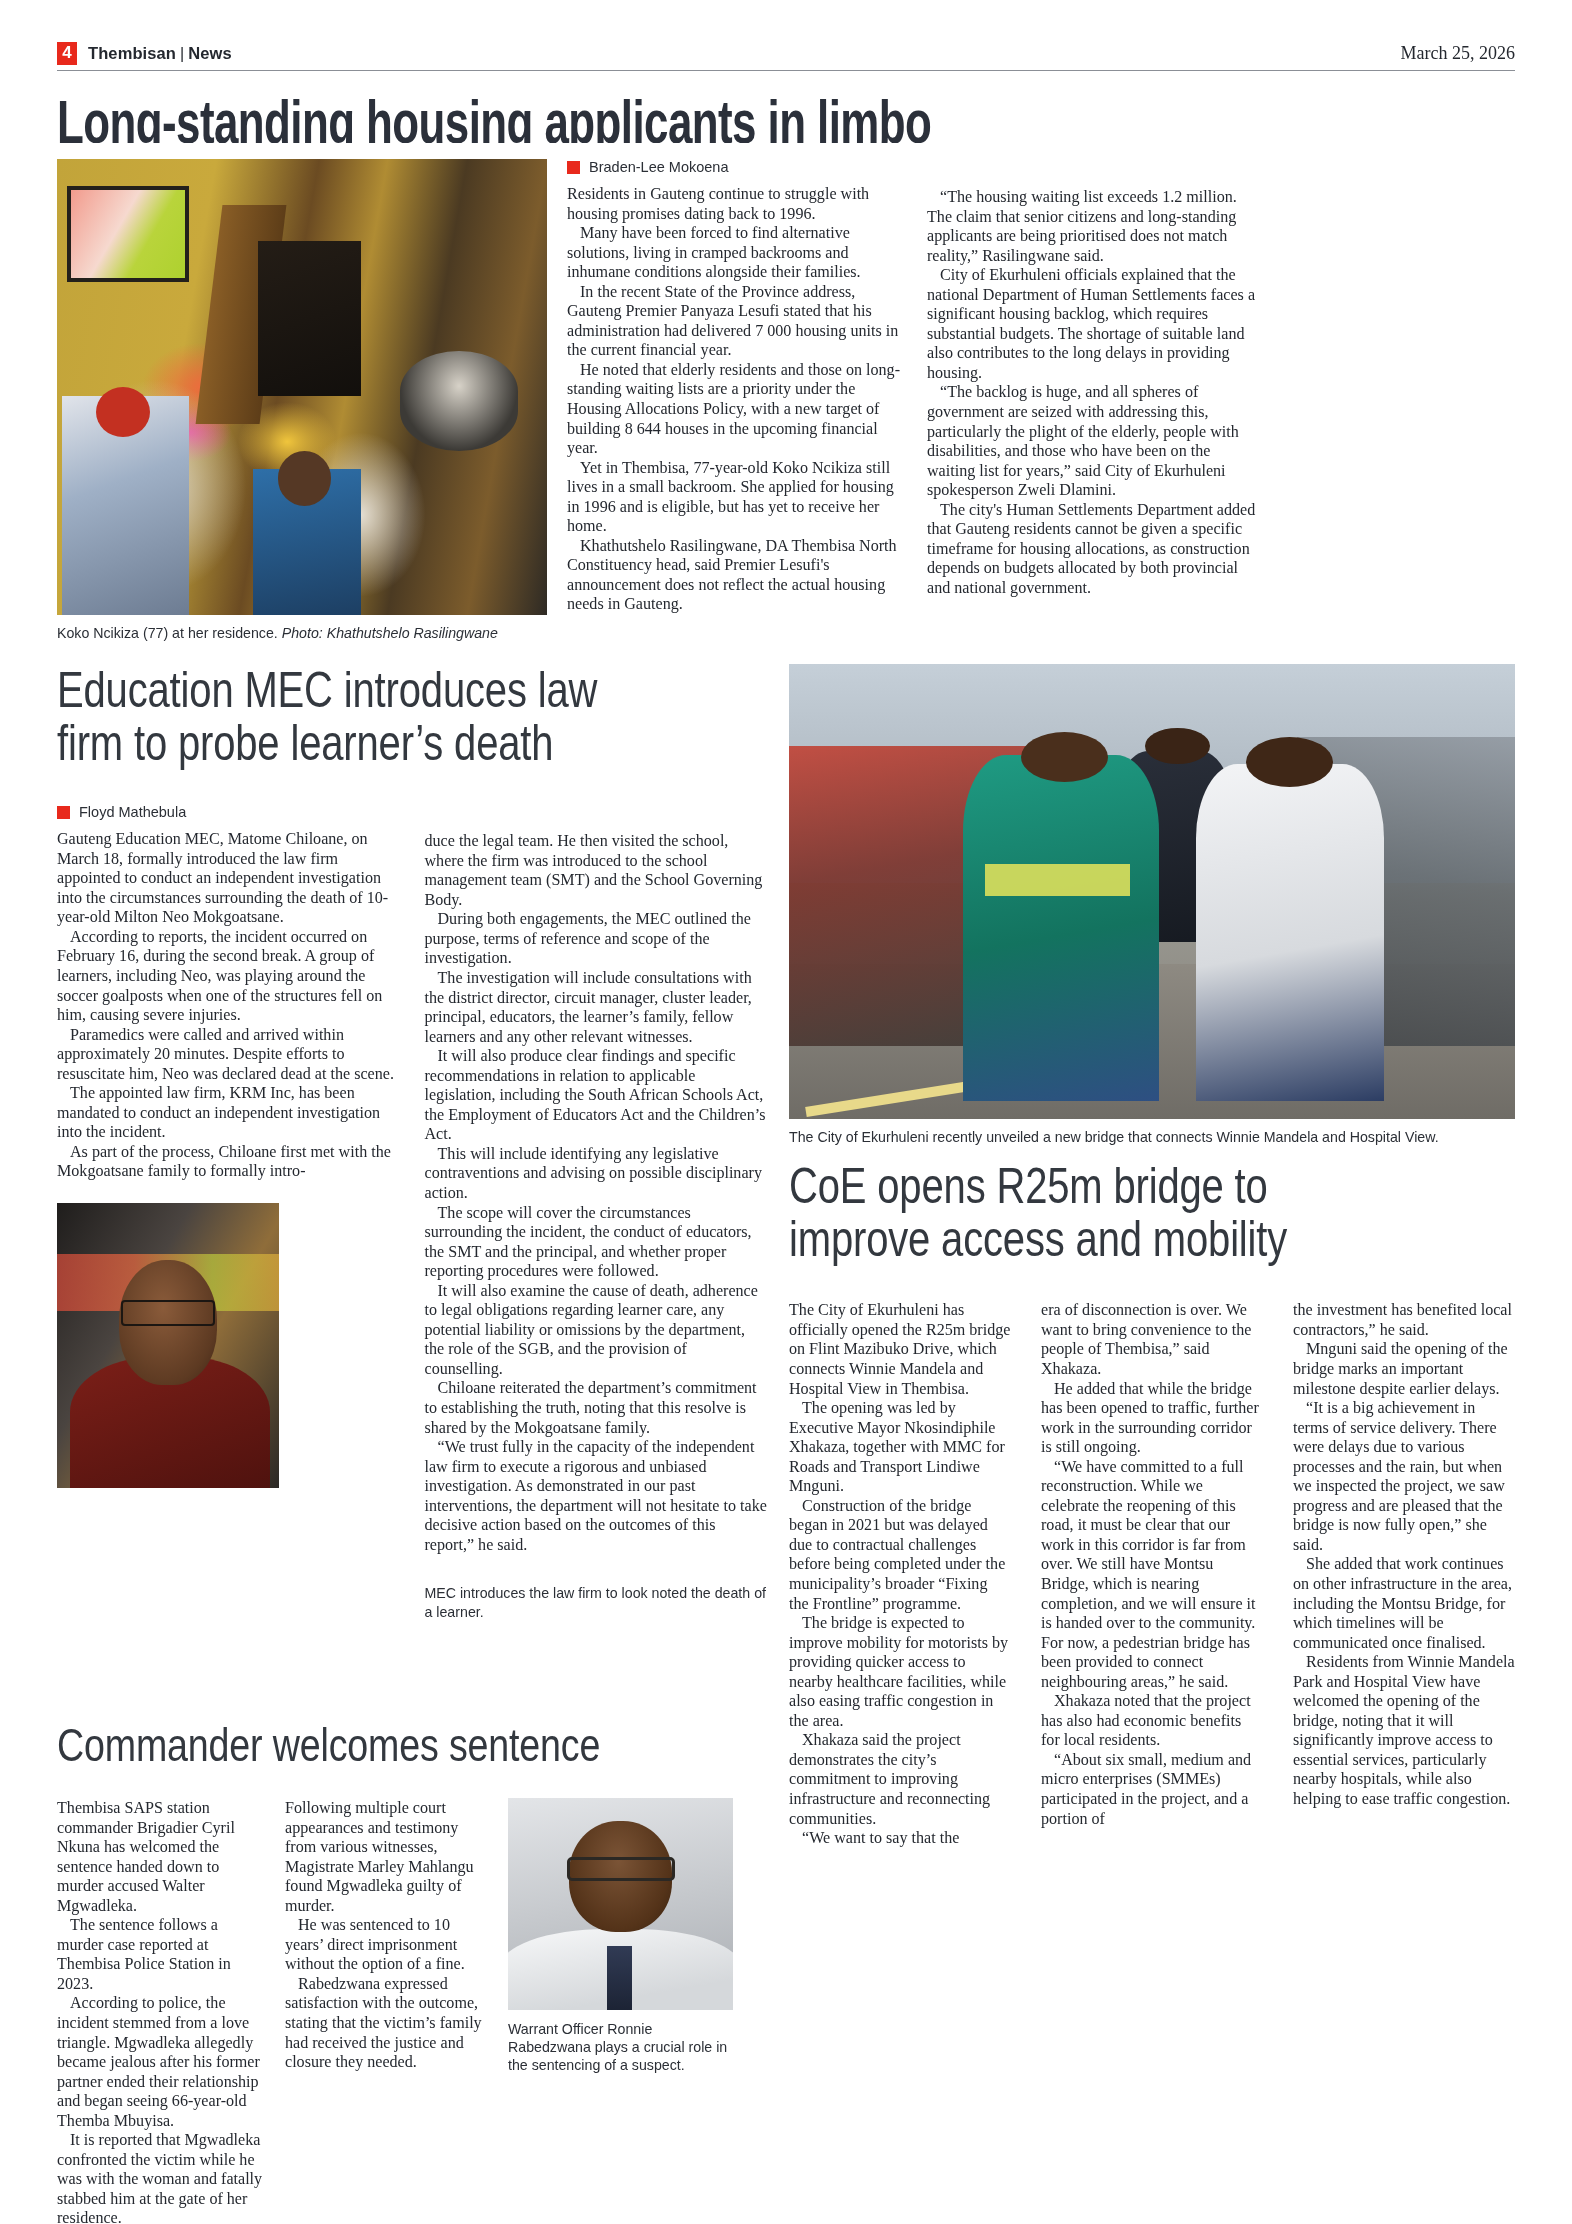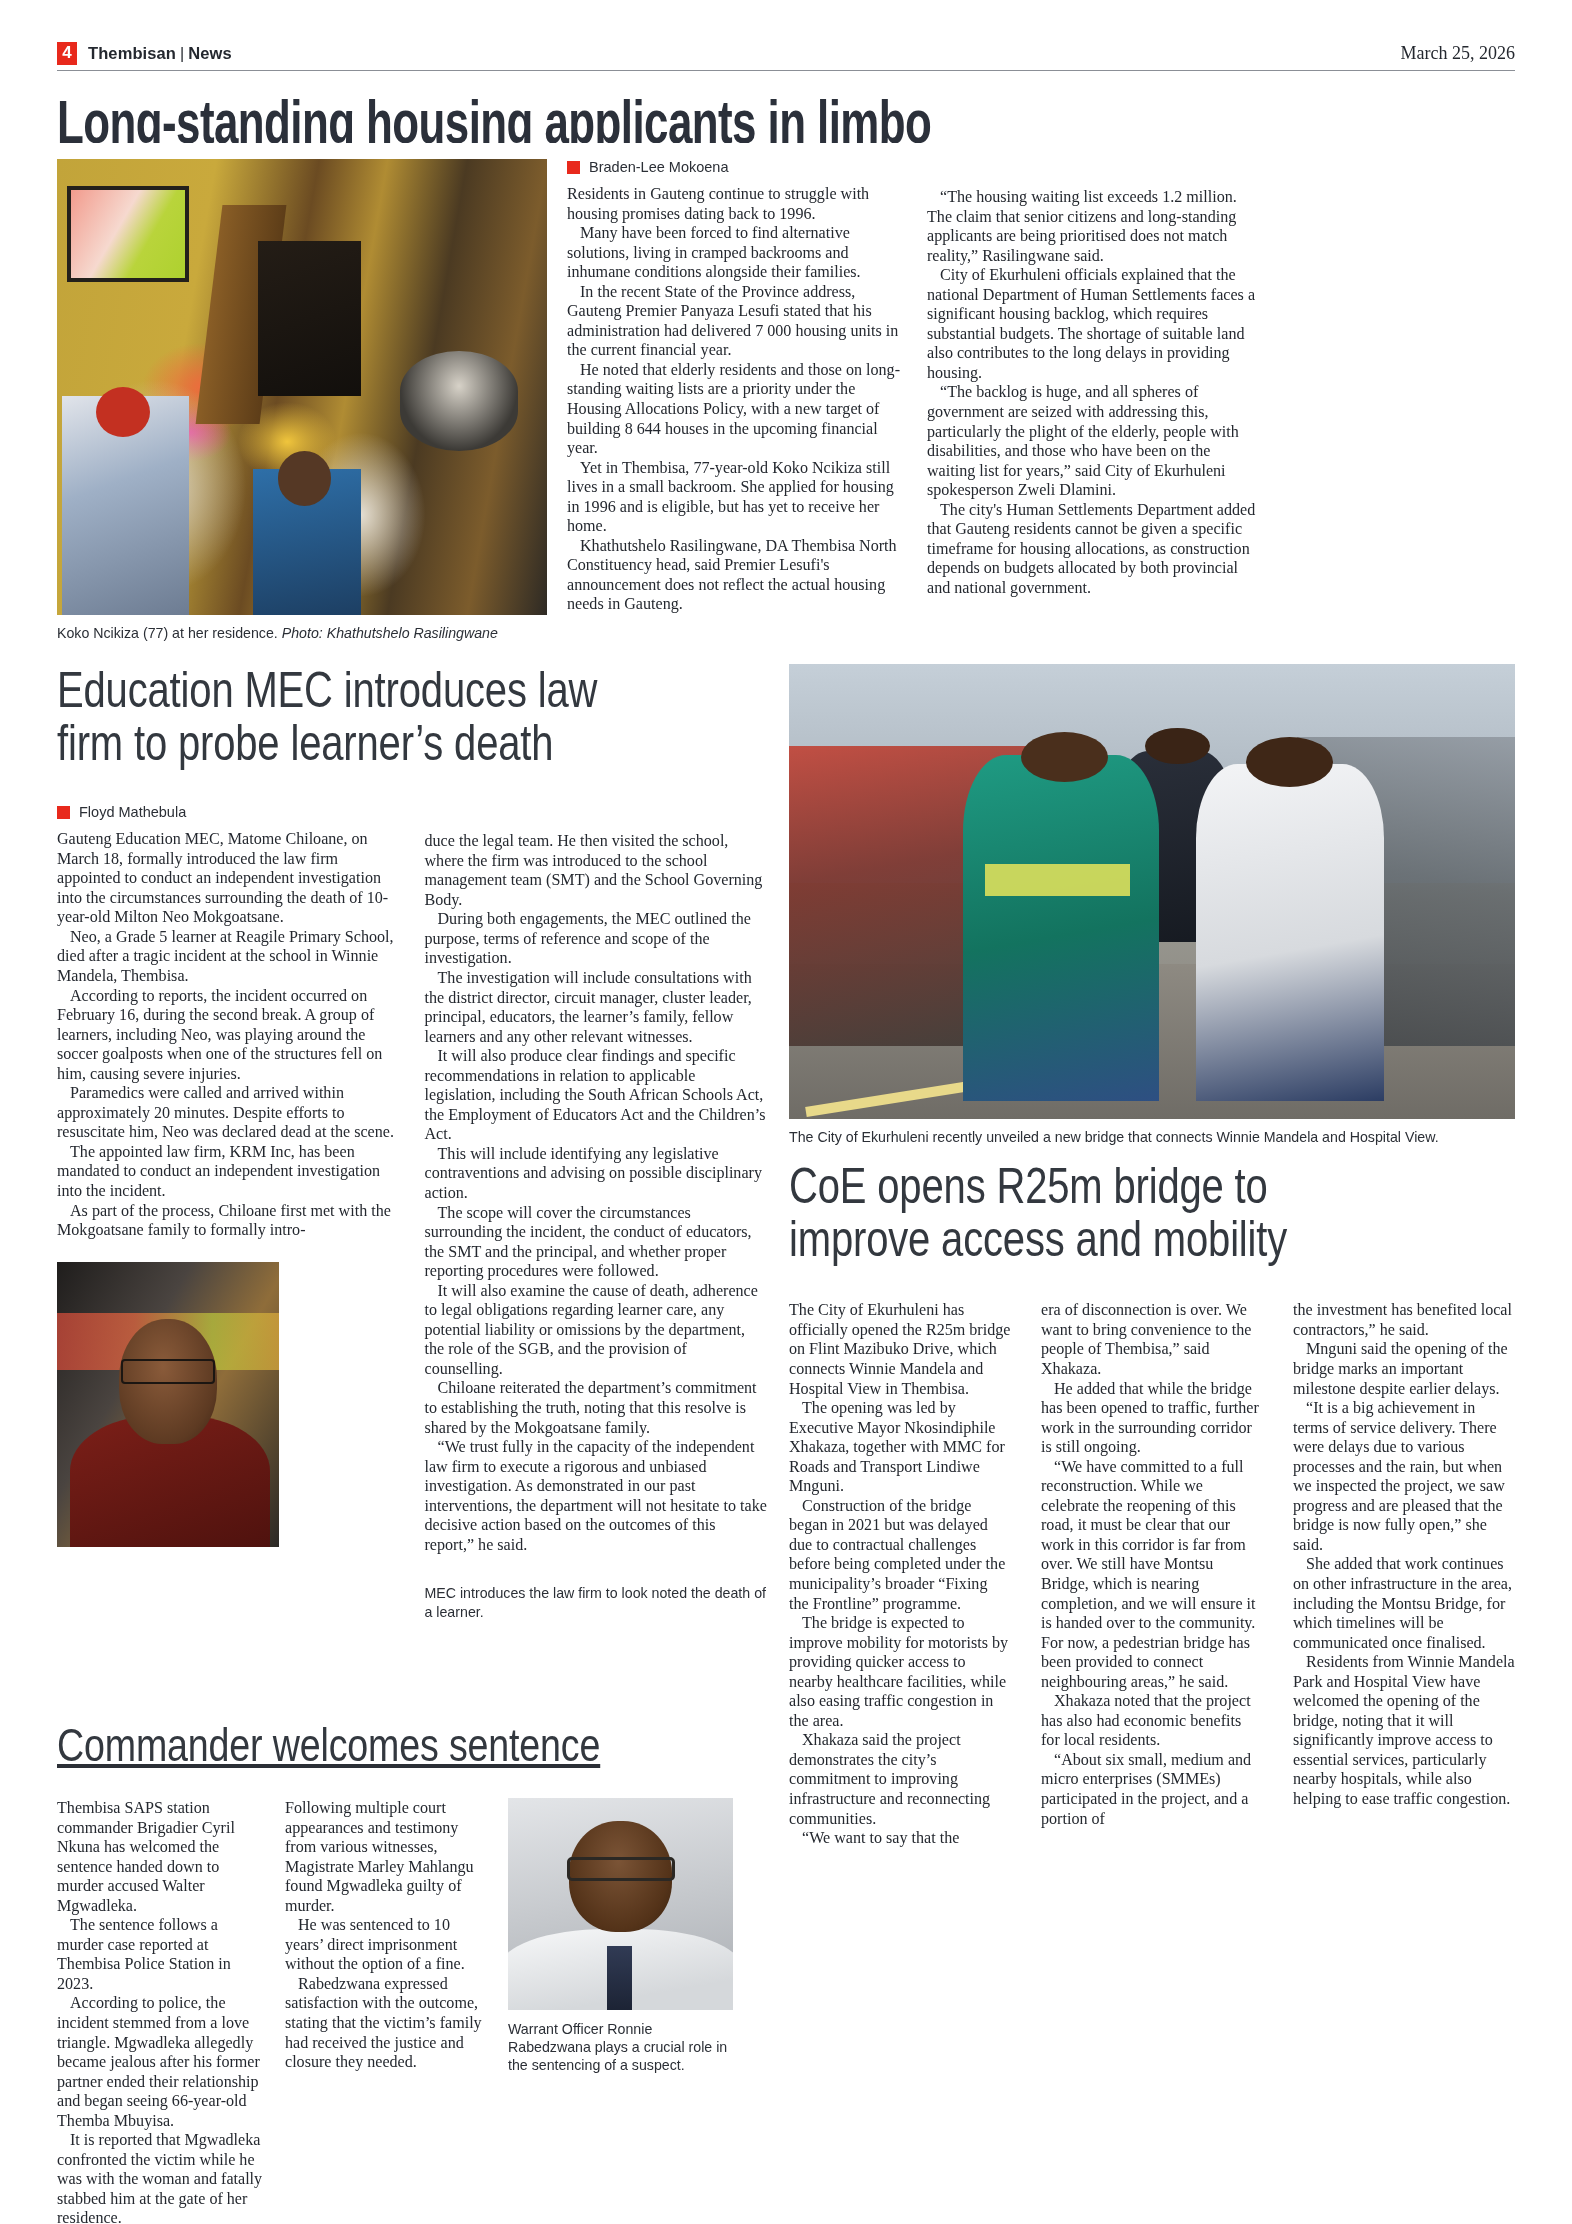--- a/index.html
+++ b/index.html
@@ -242,21 +242,20 @@
       </div>
 
       <div style="display:flex;gap:25px;margin-top:14px;">
         <div style="width:345px;">
           <div class="byline">
             <span class="byline-sq"></span>
             <span class="byline-name">Floyd Mathebula</span>
           </div>
           <div class="body-col">
             <p>Gauteng Education MEC, Matome Chiloane, on March 18, formally introduced the law firm appointed to conduct an independent investigation into the circumstances surrounding the death of 10-year-old Milton Neo Mokgoatsane.</p>
-            <p>Neo, a Grade 5 learner at Reagile Primary School, died after a tragic incident at the school in Winnie Mandela, Thembisa.</p>
             <p>According to reports, the incident occurred on February 16, during the second break. A group of learners, including Neo, was playing around the soccer goalposts when one of the structures fell on him, causing severe injuries.</p>
             <p>Paramedics were called and arrived within approximately 20 minutes. Despite efforts to resuscitate him, Neo was declared dead at the scene.</p>
             <p>The appointed law firm, KRM Inc, has been mandated to conduct an independent investigation into the incident.</p>
             <p>As part of the process, Chiloane first met with the Mokgoatsane family to formally intro-</p>
           </div>
 
           <div class="photo p2" style="width:222px;height:285px;margin-top:22px;">
             <div class="p2-bg"></div>
               <div class="p2-tbl"></div>
             <div class="p2-body"></div>
@@ -327,21 +326,21 @@
           <p>Mnguni said the opening of the bridge marks an important milestone despite earlier delays.</p>
           <p>“It is a big achievement in terms of service delivery. There were delays due to various processes and the rain, but when we inspected the project, we saw progress and are pleased that the bridge is now fully open,” she said.</p>
           <p>She added that work continues on other infrastructure in the area, including the Montsu Bridge, for which timelines will be communicated once finalised.</p>
           <p>Residents from Winnie Mandela Park and Hospital View have welcomed the opening of the bridge, noting that it will significantly improve access to essential services, particularly nearby hospitals, while also helping to ease traffic congestion.</p>
         </div>
       </div>
     </div>
   </div>
 
   <div style="position:absolute;left:0;top:1680px;width:710px;">
-    <div style="height:62px;overflow:hidden;text-decoration:underline;">
+    <div style="height:62px;overflow:hidden;">
       <div class="h-sec" style="font-size:47px;">
         <span>Commander welcomes sentence</span>
       </div>
     </div>
 
     <div style="display:flex;gap:18px;margin-top:16px;align-items:flex-start;">
       <div style="width:210px;" class="body-col">
         <p>Thembisa SAPS station commander Brigadier Cyril Nkuna has welcomed the sentence handed down to murder accused Walter Mgwadleka.</p>
         <p>The sentence follows a murder case reported at Thembisa Police Station in 2023.</p>
         <p>According to police, the incident stemmed from a love triangle. Mgwadleka allegedly became jealous after his former partner ended their relationship and began seeing 66-year-old Themba Mbuyisa.</p>

